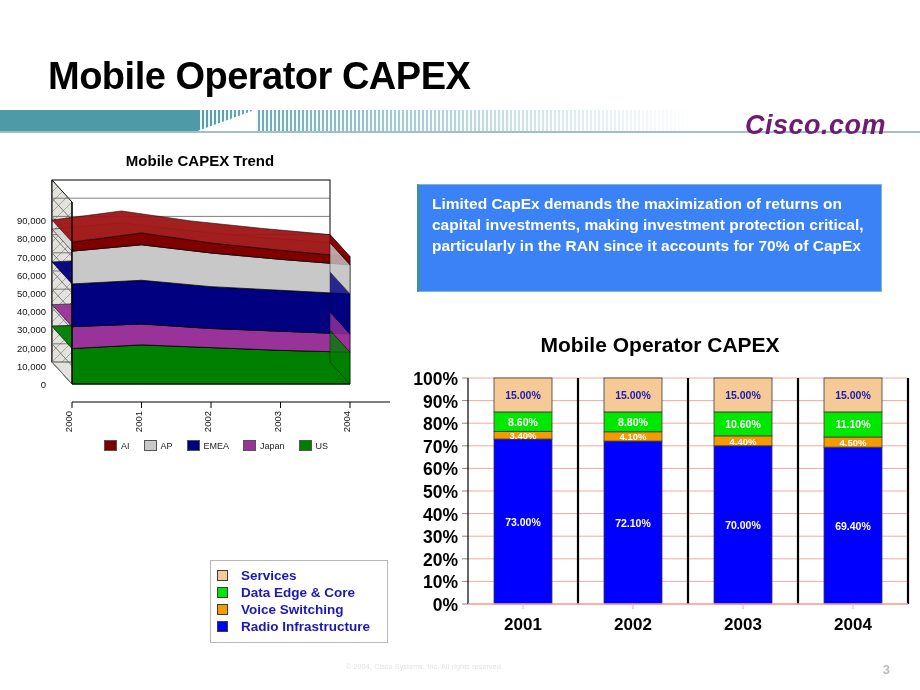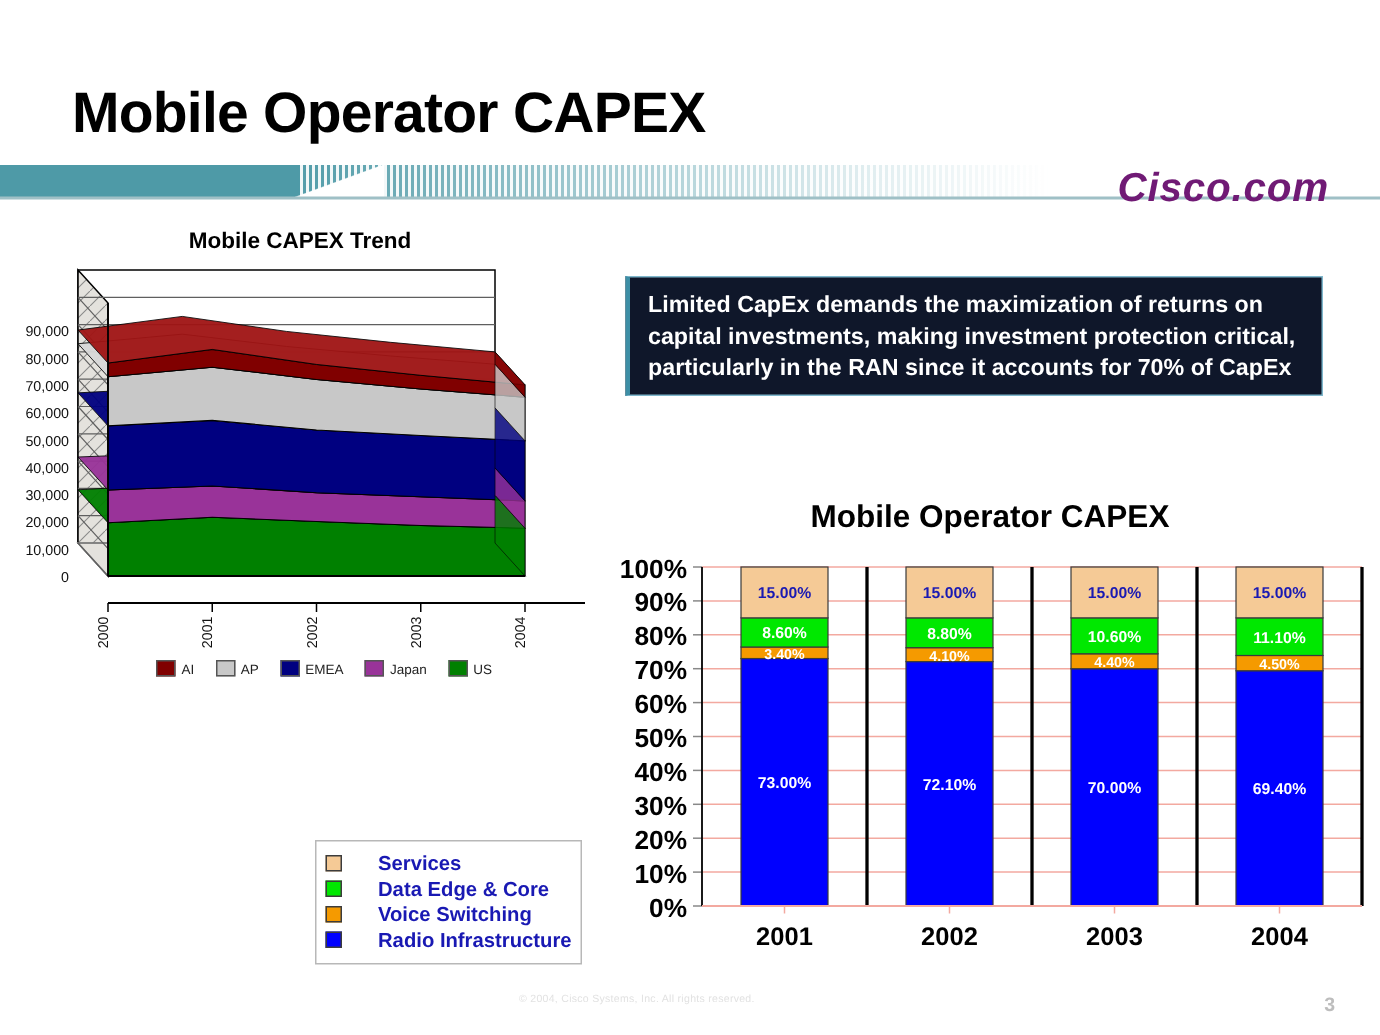--- a/index.html
+++ b/index.html
@@ -61,22 +61,22 @@
   #area-legend {
     position:absolute; left:104px; top:288px;
     display:flex; align-items:center; gap:14px;
     font-size:9px; color:#222;text-align:center;
   }
   #area-legend .li { display:flex; align-items:center; gap:4px; }
   #area-legend .sw { width:13px; height:11px; border:1px solid #555; display:inline-block; }
 
   
   #callout {
-    position:absolute; left:417px; top:184px; width:465px; height:80px;
-    background:#0f172a;
+    position:absolute; left:417px; top:184px; width:465px; height:108px;
+    background:#3b82f6;
     border:1px solid #7fb7cc;
     border-left:3px solid #3d8fa6;
     padding:8px 12px 16px 12px;
   }
   #callout-text {
     font-size:15.5px; font-weight:bold; line-height:21px; color:#ffffff;
   }
 
   
   #bar-chart-panel { position:absolute; left:408px; top:330px; width:504px; height:320px; }
@@ -85,21 +85,21 @@
   #bar-subtitle { position:absolute; left:0; top:28px; width:504px; text-align:center;
                font-size:12.5px; font-weight:bold; color:#000; }
   #bar-svg { position:absolute; left:0; top:42px; }
 
   
   #bar-legend {
     position:absolute; left:210px; top:560px; width:178px;
     background:#ffffff; border:1px solid #b8b8b8;
     padding:5px 6px 6px 6px;
   }
-  #bar-legend .li { display:flex; align-items:center; gap:24px; margin:2px 0; }
+  #bar-legend .li { display:flex; align-items:center; gap:13px; margin:2px 0; }
   #bar-legend .sw { width:11px; height:11px; border:1px solid #3c3c3c; flex:0 0 auto; }
   #bar-legend .lb { font-size:13.5px; font-weight:bold; color:#1919b3; white-space:nowrap; }
 
   
   #footer-copyright {
     position:absolute; left:346px; top:663px;
     font-size:7px; color:#e2e2e2; letter-spacing:0.2px;
   }
   #footer-pagenum {
     position:absolute; right:30px; top:662px;

